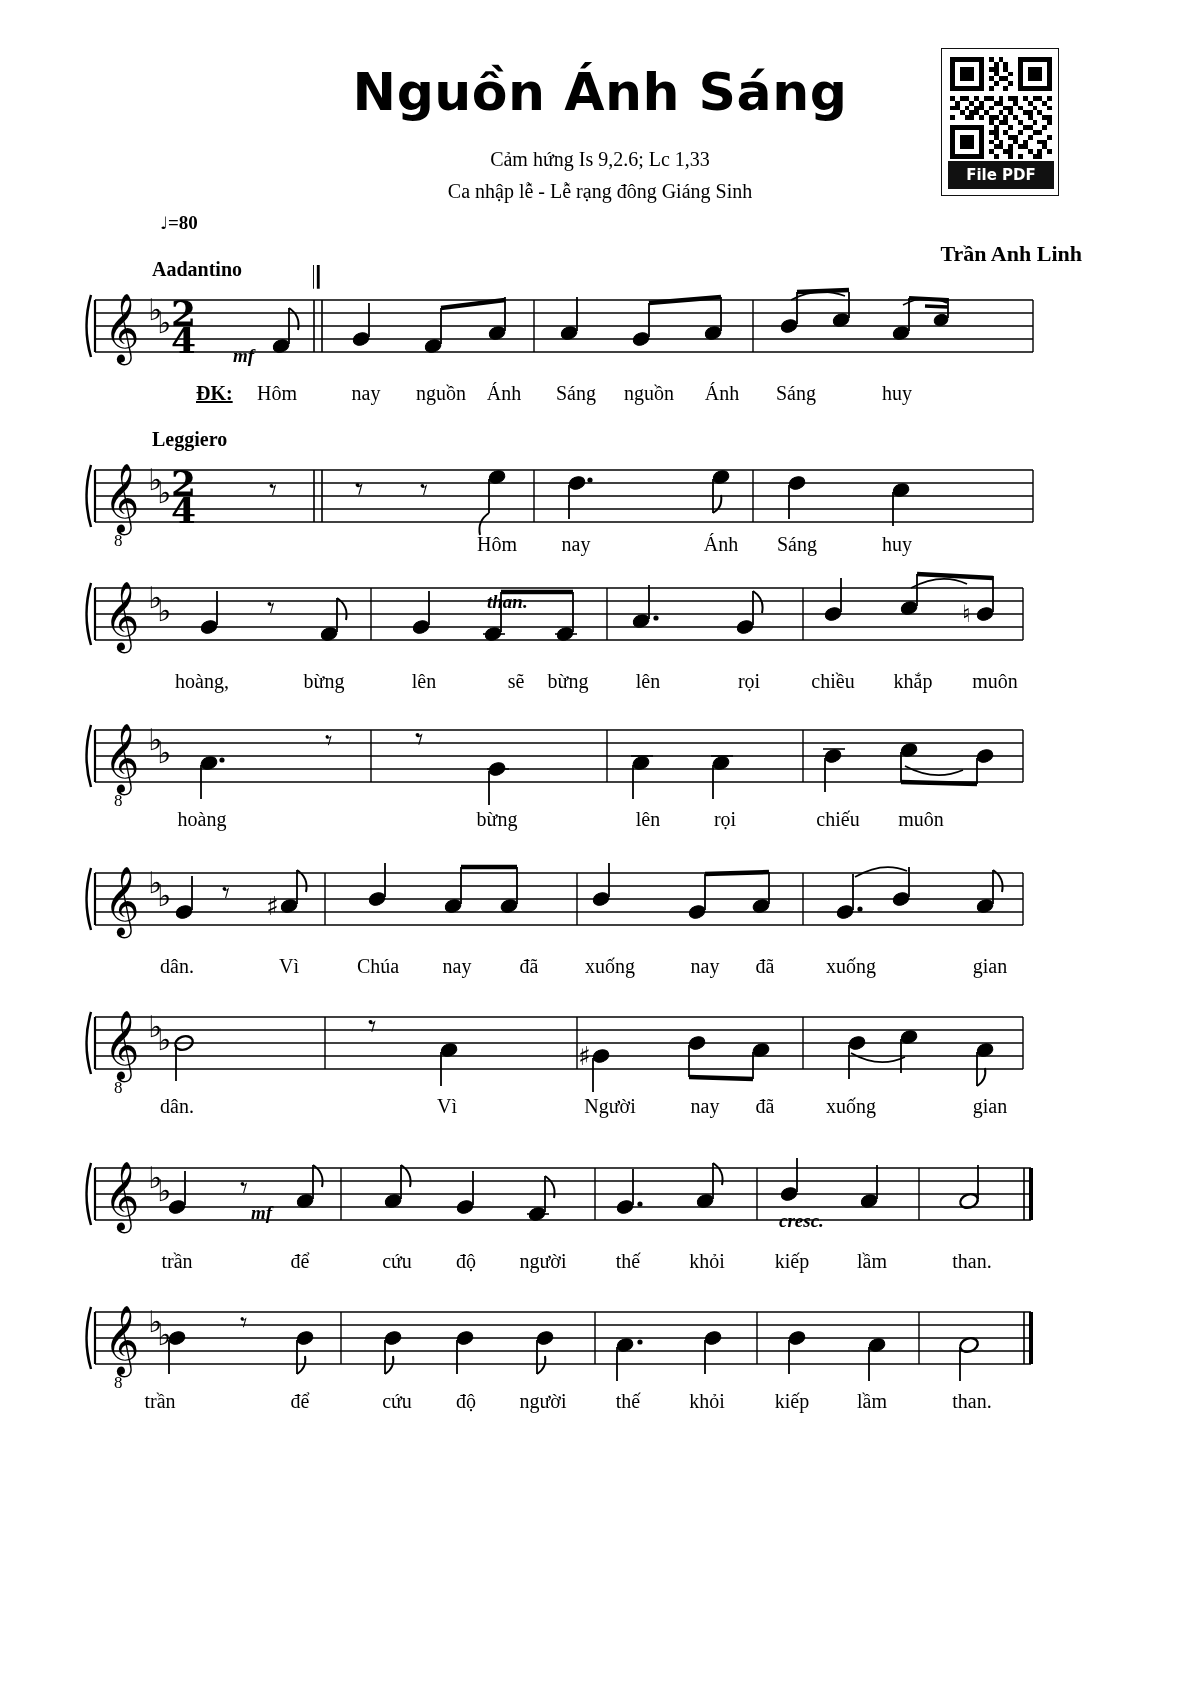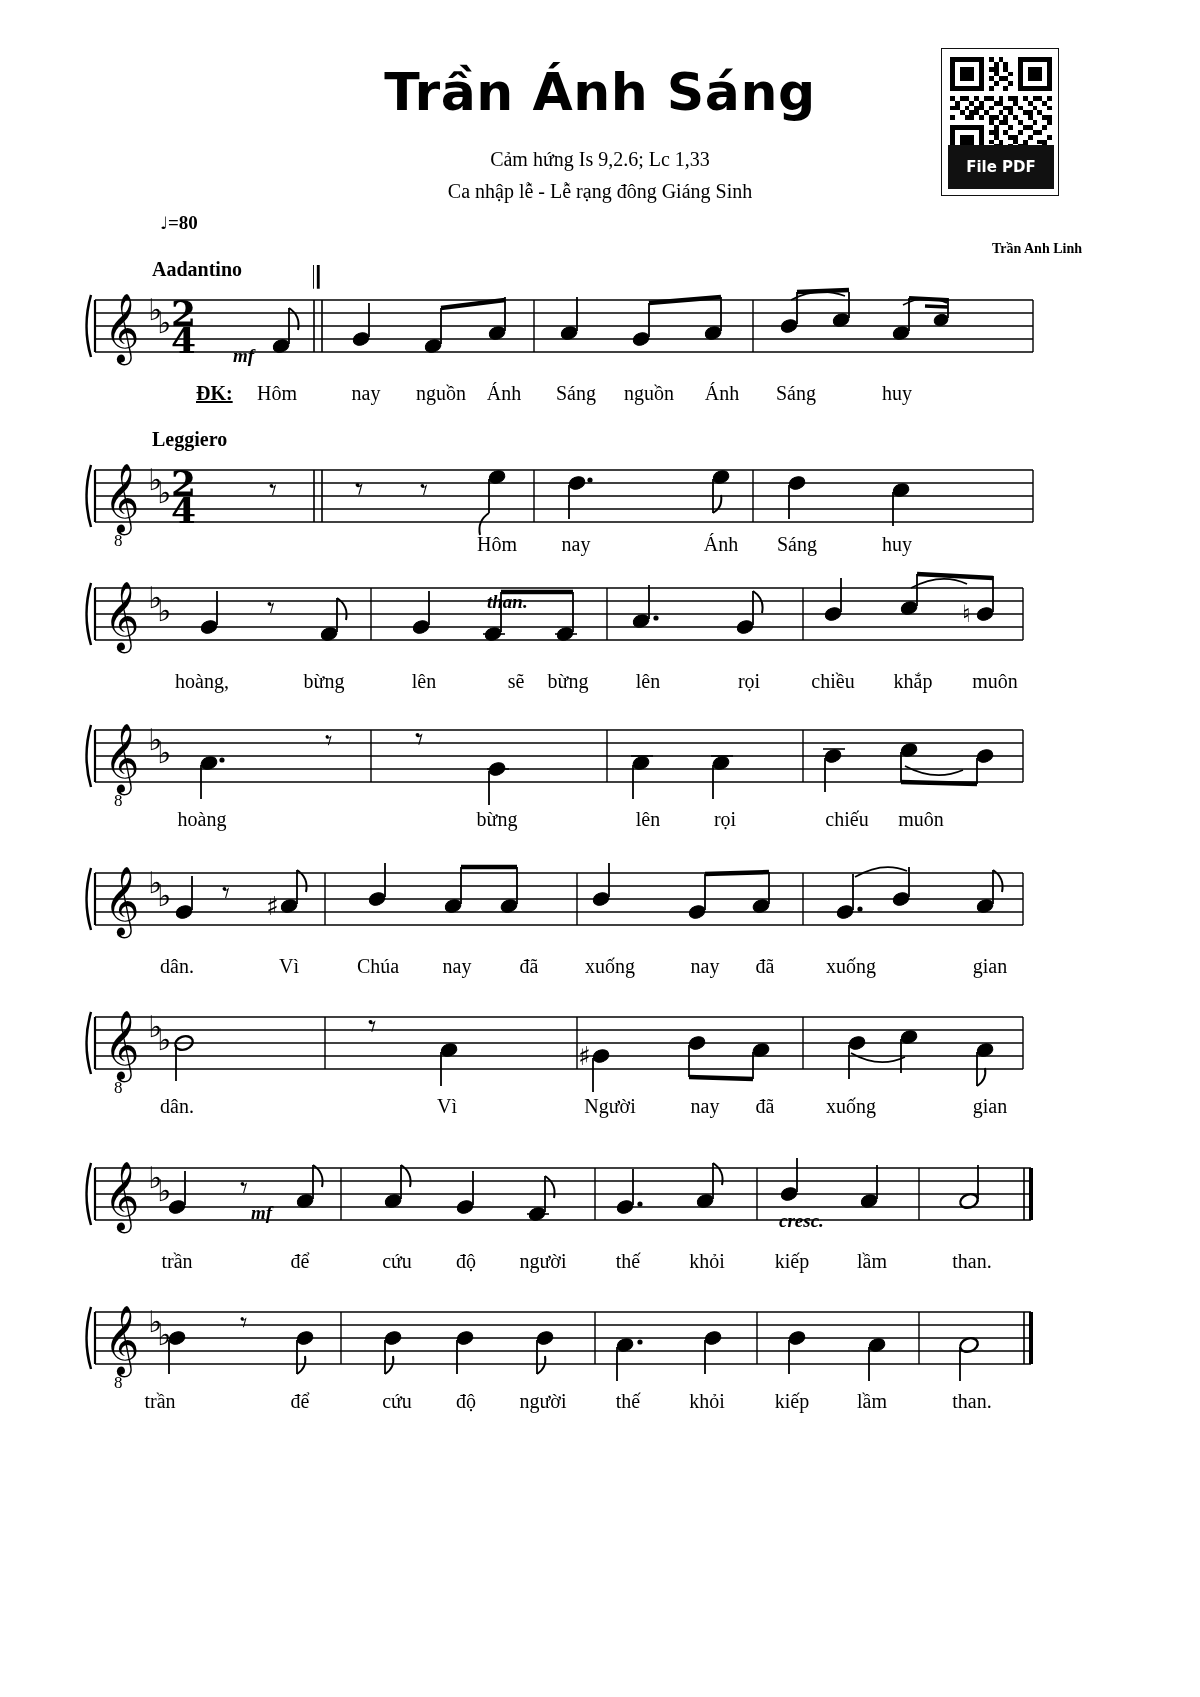--- a/index.html
+++ b/index.html
@@ -41,21 +41,21 @@
     top: 180px;
     left: 0;
     width: 1200px;
     text-align: center;
     font-size: 20px;
   }
   .composer {
     position: absolute;
     top: 241px;
     right: 118px;
-    font-size: 14px;
+    font-size: 22px;
     font-weight: bold;
   }
   .tempo-mark {
     position: absolute;
     top: 212px;
     left: 160px;
     font-size: 19px;
     font-weight: bold;
   }
   .tempo-mark .note-glyph { font-family: "DejaVu Sans", sans-serif; font-size: 17px; }
@@ -90,21 +90,21 @@
     top: 8px;
     left: 8px;
     width: 102px;
     height: 102px;
   }
   .qr-label {
     position: absolute;
     left: 6px;
     bottom: 6px;
     width: 106px;
-    height: 44px;
+    height: 28px;
     background: #111;
     color: #fff;
     font-family: "DejaVu Sans", sans-serif;
     font-size: 15px;
     font-weight: bold;
     display: flex;
     align-items: center;
     justify-content: center;
   }
 
@@ -132,21 +132,21 @@
     font-weight: bold;
     font-size: 19px;
   }
 
   svg { display: block; }
   .staff-svg { position: absolute; left: 0; top: 0; }
 </style>
 </head>
 <body>
 
-<div class="sheet-title">Trần Ánh Sáng</div>
+<div class="sheet-title">Nguồn Ánh Sáng</div>
 <div class="subtitle-1">Cảm hứng Is 9,2.6; Lc 1,33</div>
 <div class="subtitle-2">Ca nhập lễ - Lễ rạng đông Giáng Sinh</div>
 <div class="composer">Trần Anh Linh</div>
 
 <div class="tempo-mark">
   <span class="note-glyph">♩</span><span>=80</span>
 </div>
 
 <div class="expr-andantino">Aadantino</div>
 <div class="expr-leggiero">Leggiero</div>
@@ -515,21 +515,21 @@
     <span class="lyric" style="left:833px;">chiều</span>
     <span class="lyric" style="left:913px;">khắp</span>
     <span class="lyric" style="left:995px;">muôn</span>
   </div>
 
   <div class="lyric-row" style="top:248px;">
     <span class="lyric" style="left:202px;text-align:center;">hoàng</span>
     <span class="lyric" style="left:497px;">bừng</span>
     <span class="lyric" style="left:648px;">lên</span>
     <span class="lyric" style="left:725px;">rọi</span>
-    <span class="lyric" style="left:838px;margin-left:9px;">chiếu</span>
+    <span class="lyric" style="left:838px;">chiếu</span>
     <span class="lyric" style="left:921px;">muôn</span>
   </div>
 </div>
 
 <div class="system" style="top:845px;height:290px;">
   <svg class="staff-svg" width="1200" height="290">
     <g stroke="#000" stroke-width="1.3">
       <line x1="95" y1="28" x2="1023" y2="28"></line>
       <line x1="95" y1="41" x2="1023" y2="41"></line>
       <line x1="95" y1="54" x2="1023" y2="54"></line>

